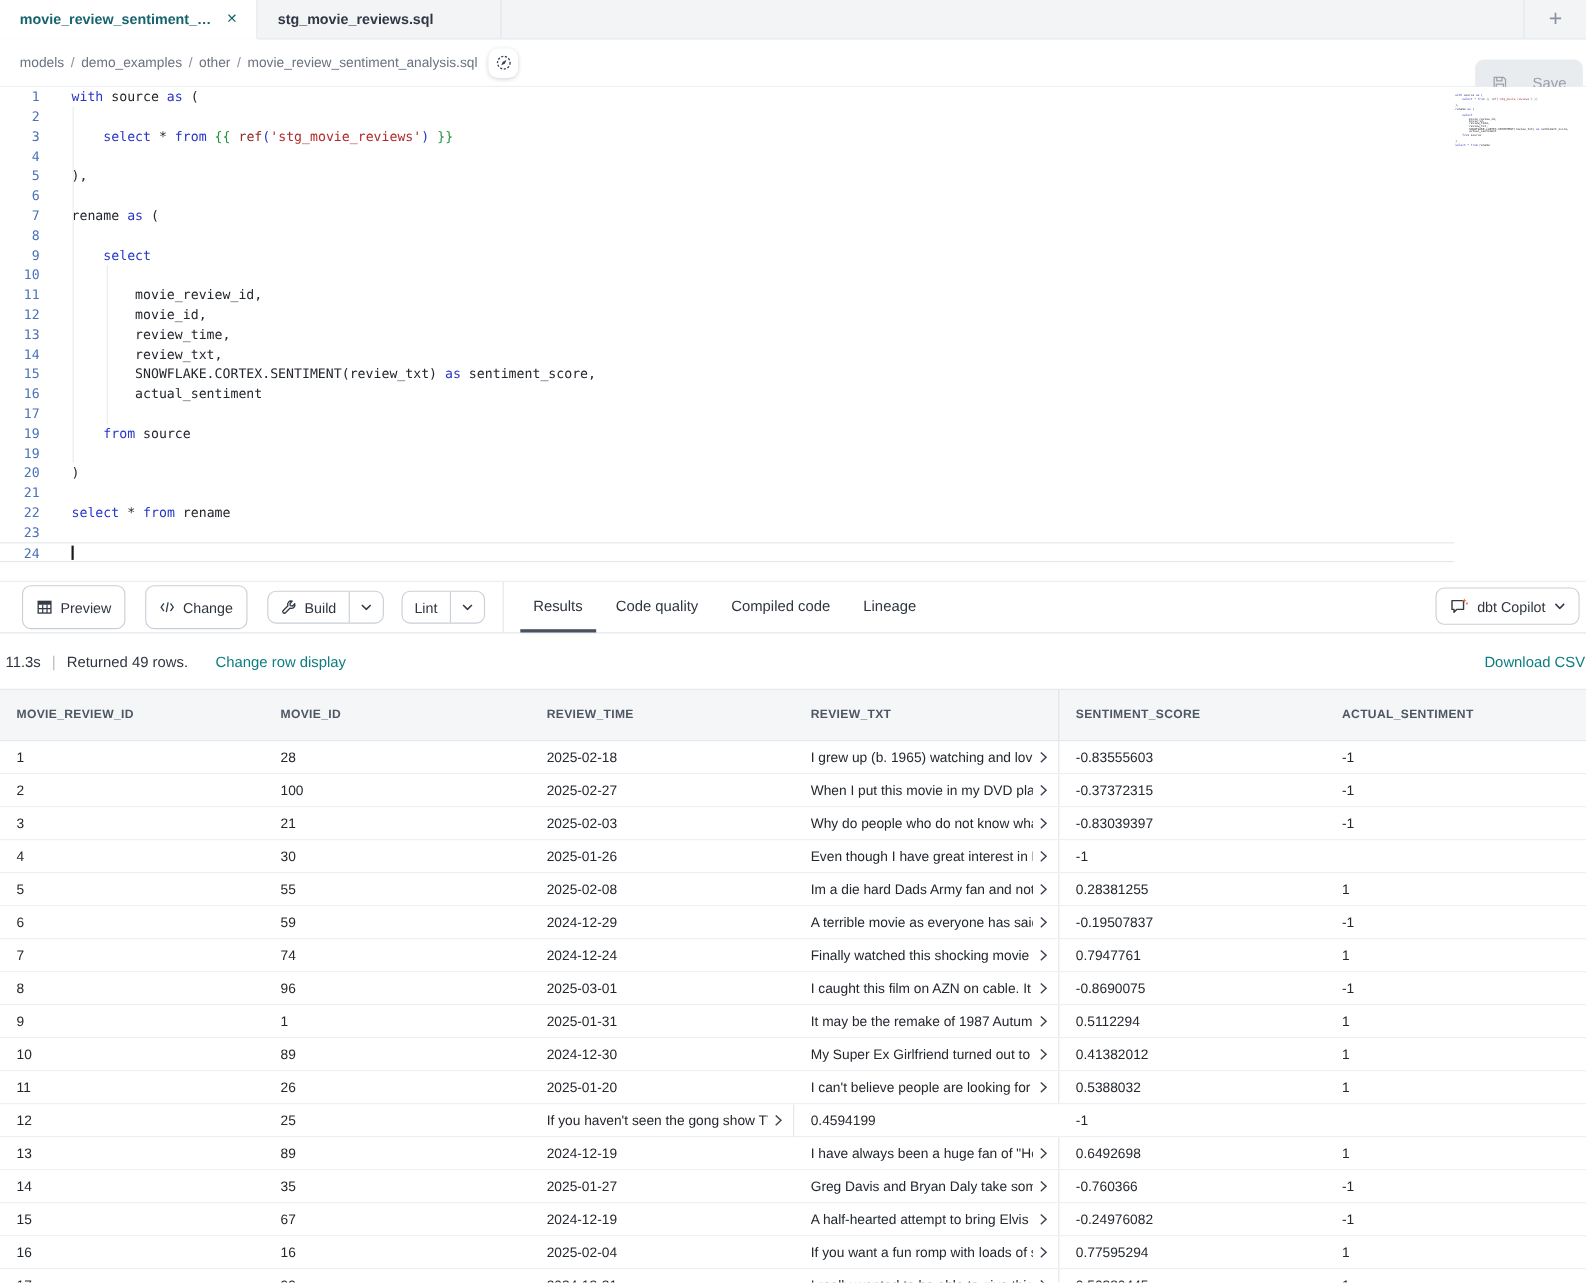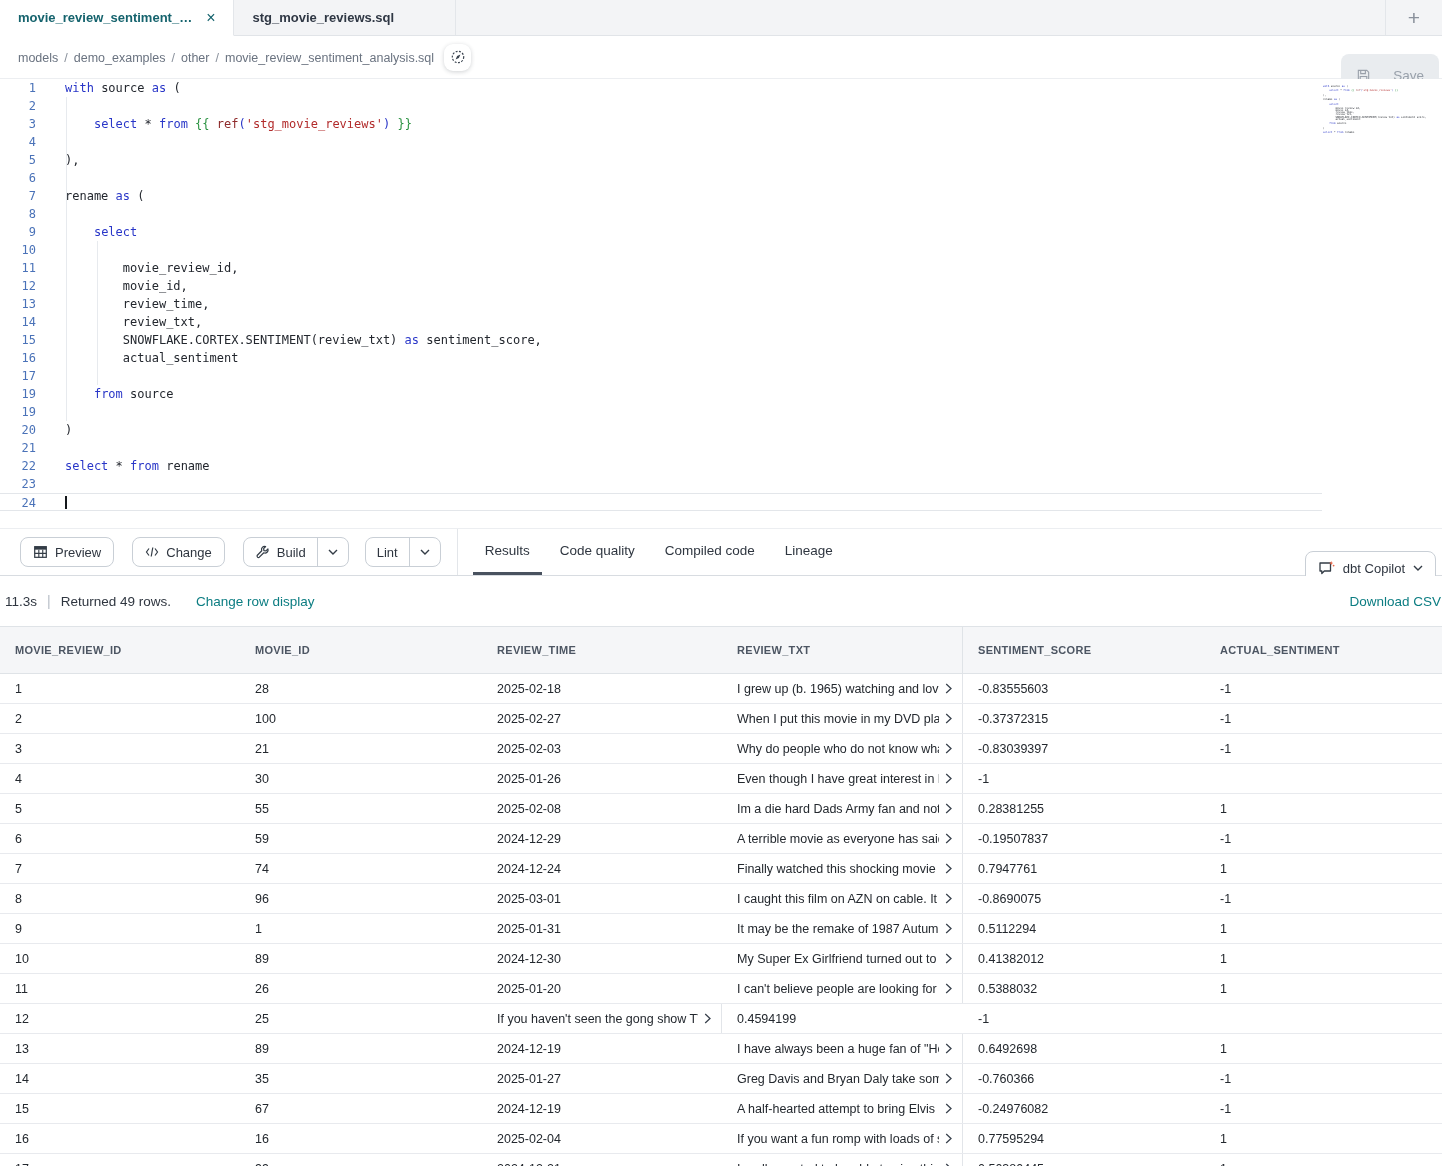--- a/index.html
+++ b/index.html
@@ -44,33 +44,33 @@
   .iguide{position:absolute;width:1px;background:#e7eaee}
   .tok-kw{color:var(--kw)} .tok-jj{color:var(--jj)} .tok-st{color:var(--st)}
   .tok-fn{color:var(--fn)} .tok-pr{color:var(--pr)} .tok-pl{color:var(--pl)}
   .minimap{position:absolute;right:44px;top:7px;width:75px;font-family:"DejaVu Sans Mono",monospace;
            font-size:2.6px;line-height:2.2px;pointer-events:none}
   .mm-line{white-space:pre;height:2.2px}
 
   
   .actionbar{height:48px;border-top:1px solid var(--border-soft);border-bottom:1px solid var(--border-strong);
              display:flex;align-items:center;padding-left:20px;position:relative;background:#fff}
-  .btn{height:30px;border:1px solid #c9cfd6;border-radius:8px;background:#fff;display:flex;align-items:center;
+  .btn{height:40px;border:1px solid #c9cfd6;border-radius:8px;background:#fff;display:flex;align-items:center;
        font-size:13px;color:#2f3640;padding:0 12px;gap:7px;cursor:pointer;flex:none}
   .btn + .btn, .btn + .split, .split + .btn, .split + .split{margin-left:18px}
   .split{height:30px;border:1px solid #c9cfd6;border-radius:8px;background:#fff;display:flex;align-items:stretch;
          font-size:13px;color:#2f3640;flex:none;cursor:pointer}
   .split .main{padding:0 11px;display:flex;align-items:center;gap:7px;border-right:1px solid #c9cfd6}
   .split .chevseg{width:30px;display:flex;align-items:center;justify-content:center}
   .vdiv{width:1px;background:#e3e6ea;align-self:stretch;margin-left:16px;flex:none}
   .rtabs{display:flex;align-items:stretch;height:100%;margin-left:12px}
   .rtab{display:flex;align-items:center;padding:0 12px;margin:0 3px;font-size:13.5px;color:#2f3640;
         border-bottom:3px solid transparent;cursor:pointer}
   .rtab.active{border-bottom-color:var(--underline)}
-  .copilot{position:absolute;right:6px;top:22px;height:30px;border:1px solid #c9cfd6;border-radius:8px;background:#fff;
+  .copilot{position:absolute;right:6px;top:5px;height:30px;border:1px solid #c9cfd6;border-radius:8px;background:#fff;
            display:flex;align-items:center;gap:8px;padding:16px 12px;font-size:13px;color:#2f3640;cursor:pointer}
 
   
   .statusbar{height:50px;display:flex;align-items:center;padding:0 5px;font-size:13.5px;color:#2f3640;
              position:relative;background:#fff}
   .pipe{color:#b7bdc6;margin:0 10px;font-size:14px}
   .link{color:var(--link);cursor:pointer}
   .chg{margin-left:25px}
   .dl{position:absolute;right:1px;top:0;height:100%;display:flex;align-items:center}
 

